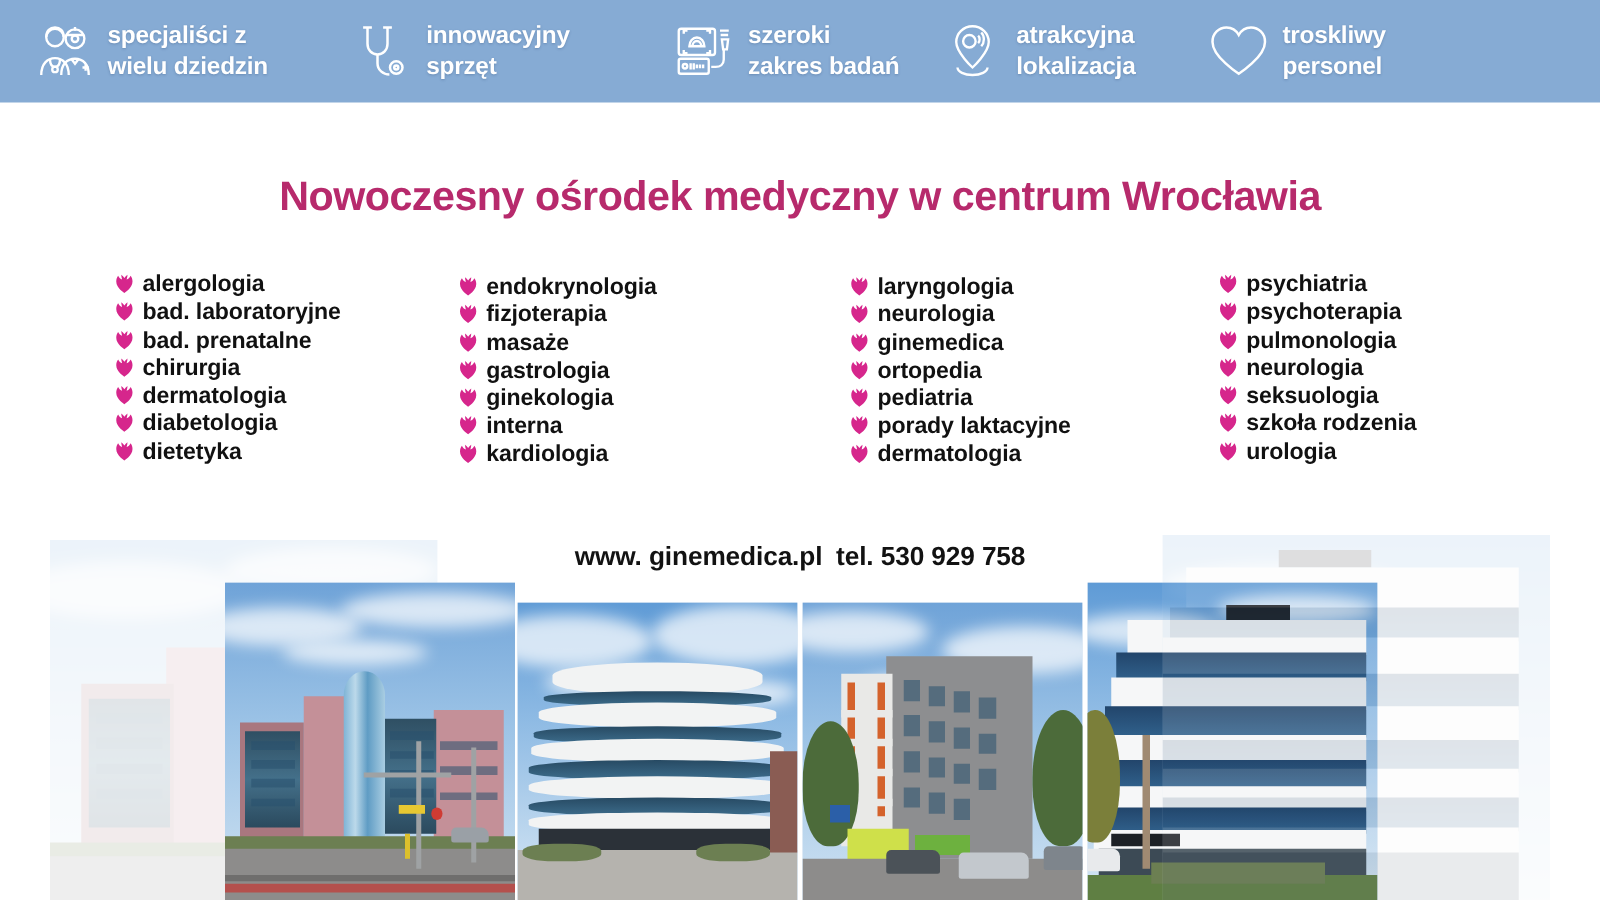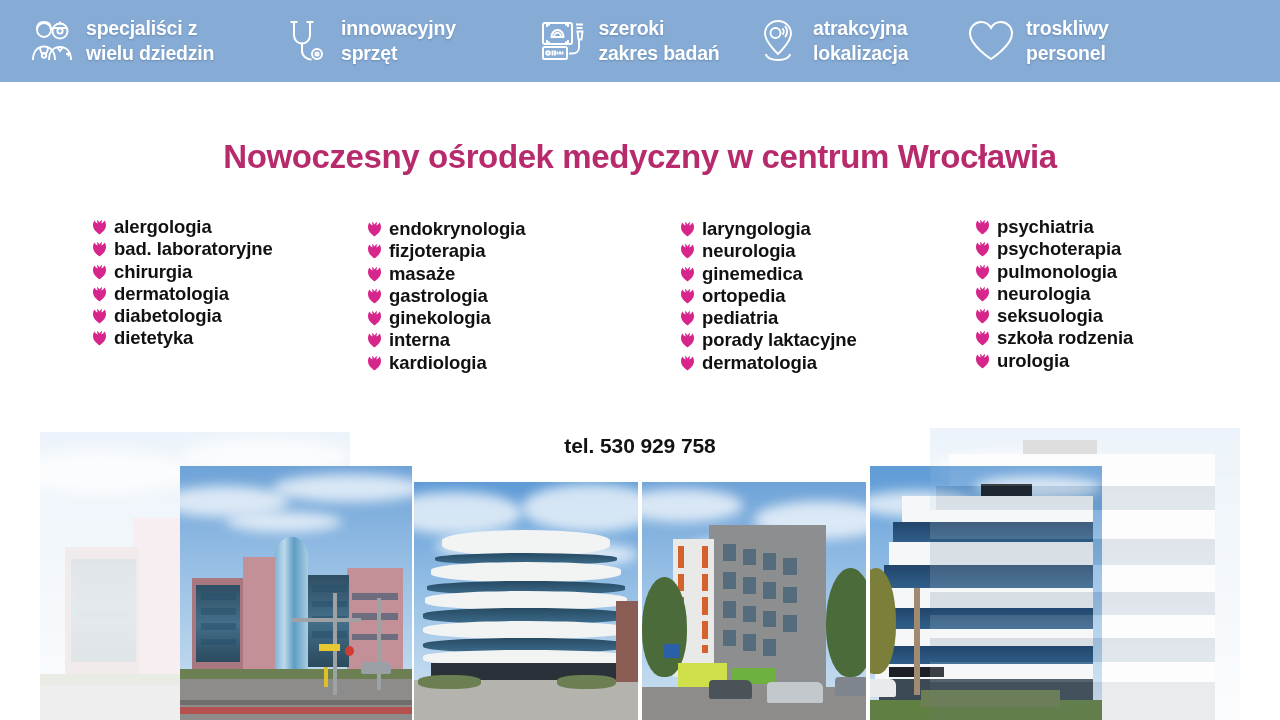--- a/index.html
+++ b/index.html
@@ -253,20 +253,28 @@
         </span>
         <span class="spec-label">alergologia</span>
       </div>
     <div class="spec-item">
         <span class="tulip">
           <svg width="15" height="16" viewBox="0 0 15 16">
             <path d="M7.5 15.3C7.5 15.3 1 11.5 1 6.2c0-1.8.6-3.4 1.5-4.6.7 1.5 1.9 2.6 3.2 3C5.3 3.2 5 2 5 .8c1 .7 1.9 1.6 2.5 2.6C8.1 2.4 9 1.5 10 .8c0 1.2-.3 2.4-.7 3.8 1.3-.4 2.5-1.5 3.2-3C13.4 2.8 14 4.4 14 6.2c0 5.3-6.5 9.1-6.5 9.1z" fill="#d6268c"></path>
           </svg>
         </span>
         <span class="spec-label">bad. laboratoryjne</span>
+      </div>
+    <div class="spec-item">
+        <span class="tulip">
+          <svg width="15" height="16" viewBox="0 0 15 16">
+            <path d="M7.5 15.3C7.5 15.3 1 11.5 1 6.2c0-1.8.6-3.4 1.5-4.6.7 1.5 1.9 2.6 3.2 3C5.3 3.2 5 2 5 .8c1 .7 1.9 1.6 2.5 2.6C8.1 2.4 9 1.5 10 .8c0 1.2-.3 2.4-.7 3.8 1.3-.4 2.5-1.5 3.2-3C13.4 2.8 14 4.4 14 6.2c0 5.3-6.5 9.1-6.5 9.1z" fill="#d6268c"></path>
+          </svg>
+        </span>
+        <span class="spec-label">bad. prenatalne</span>
       </div>
     <div class="spec-item">
         <span class="tulip">
           <svg width="15" height="16" viewBox="0 0 15 16">
             <path d="M7.5 15.3C7.5 15.3 1 11.5 1 6.2c0-1.8.6-3.4 1.5-4.6.7 1.5 1.9 2.6 3.2 3C5.3 3.2 5 2 5 .8c1 .7 1.9 1.6 2.5 2.6C8.1 2.4 9 1.5 10 .8c0 1.2-.3 2.4-.7 3.8 1.3-.4 2.5-1.5 3.2-3C13.4 2.8 14 4.4 14 6.2c0 5.3-6.5 9.1-6.5 9.1z" fill="#d6268c"></path>
           </svg>
         </span>
         <span class="spec-label">chirurgia</span>
       </div>
     <div class="spec-item">
@@ -637,14 +645,15 @@
       <div class="wb-glass" style="left:0;top:56%;width:92%;height:9%;"></div>
       <div class="wb-slab" style="left:0;top:64%;width:92%;height:9%;"></div>
       <div class="wb-glass" style="left:0;top:72%;width:92%;height:9%;"></div>
       <div class="wb-slab" style="left:0;top:80%;width:92%;height:8%;"></div>
       <div style="position:absolute;left:0;top:87%;width:92%;height:13%;background:#6d7b86;"></div>
     </div>
   </div>
 </div>
 
 <div id="contact">
+  <span>www. ginemedica.pl</span>
   <span>tel. 530 929 758</span>
 </div>
 
 </body></html>

